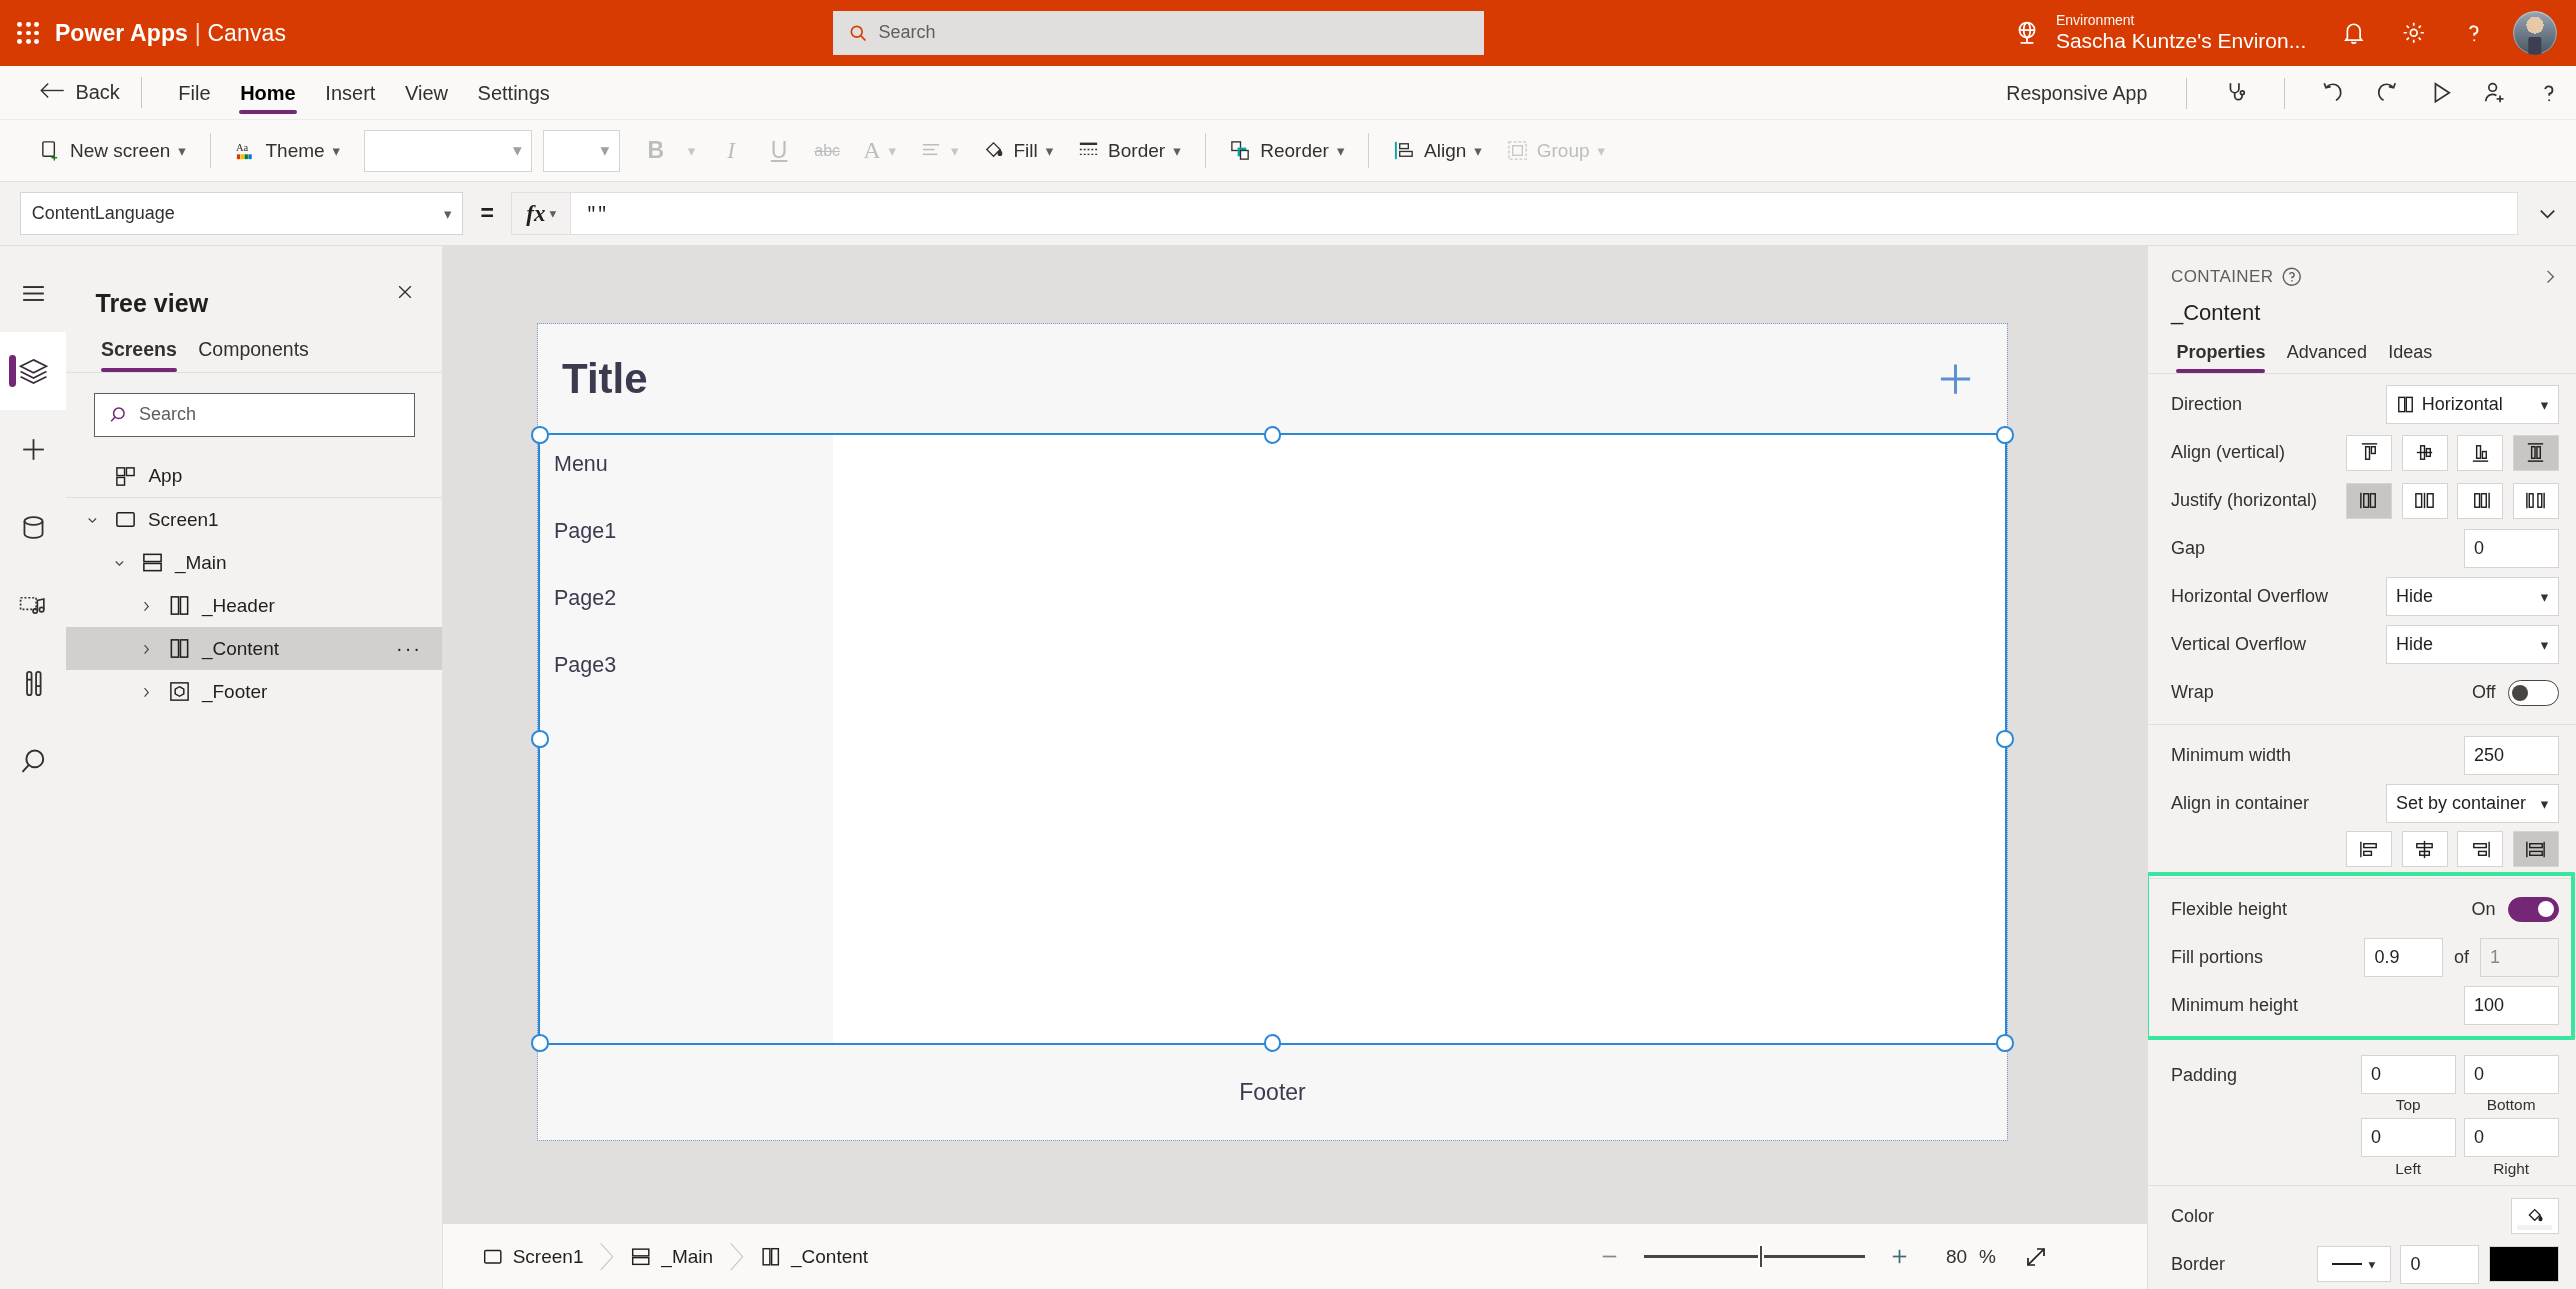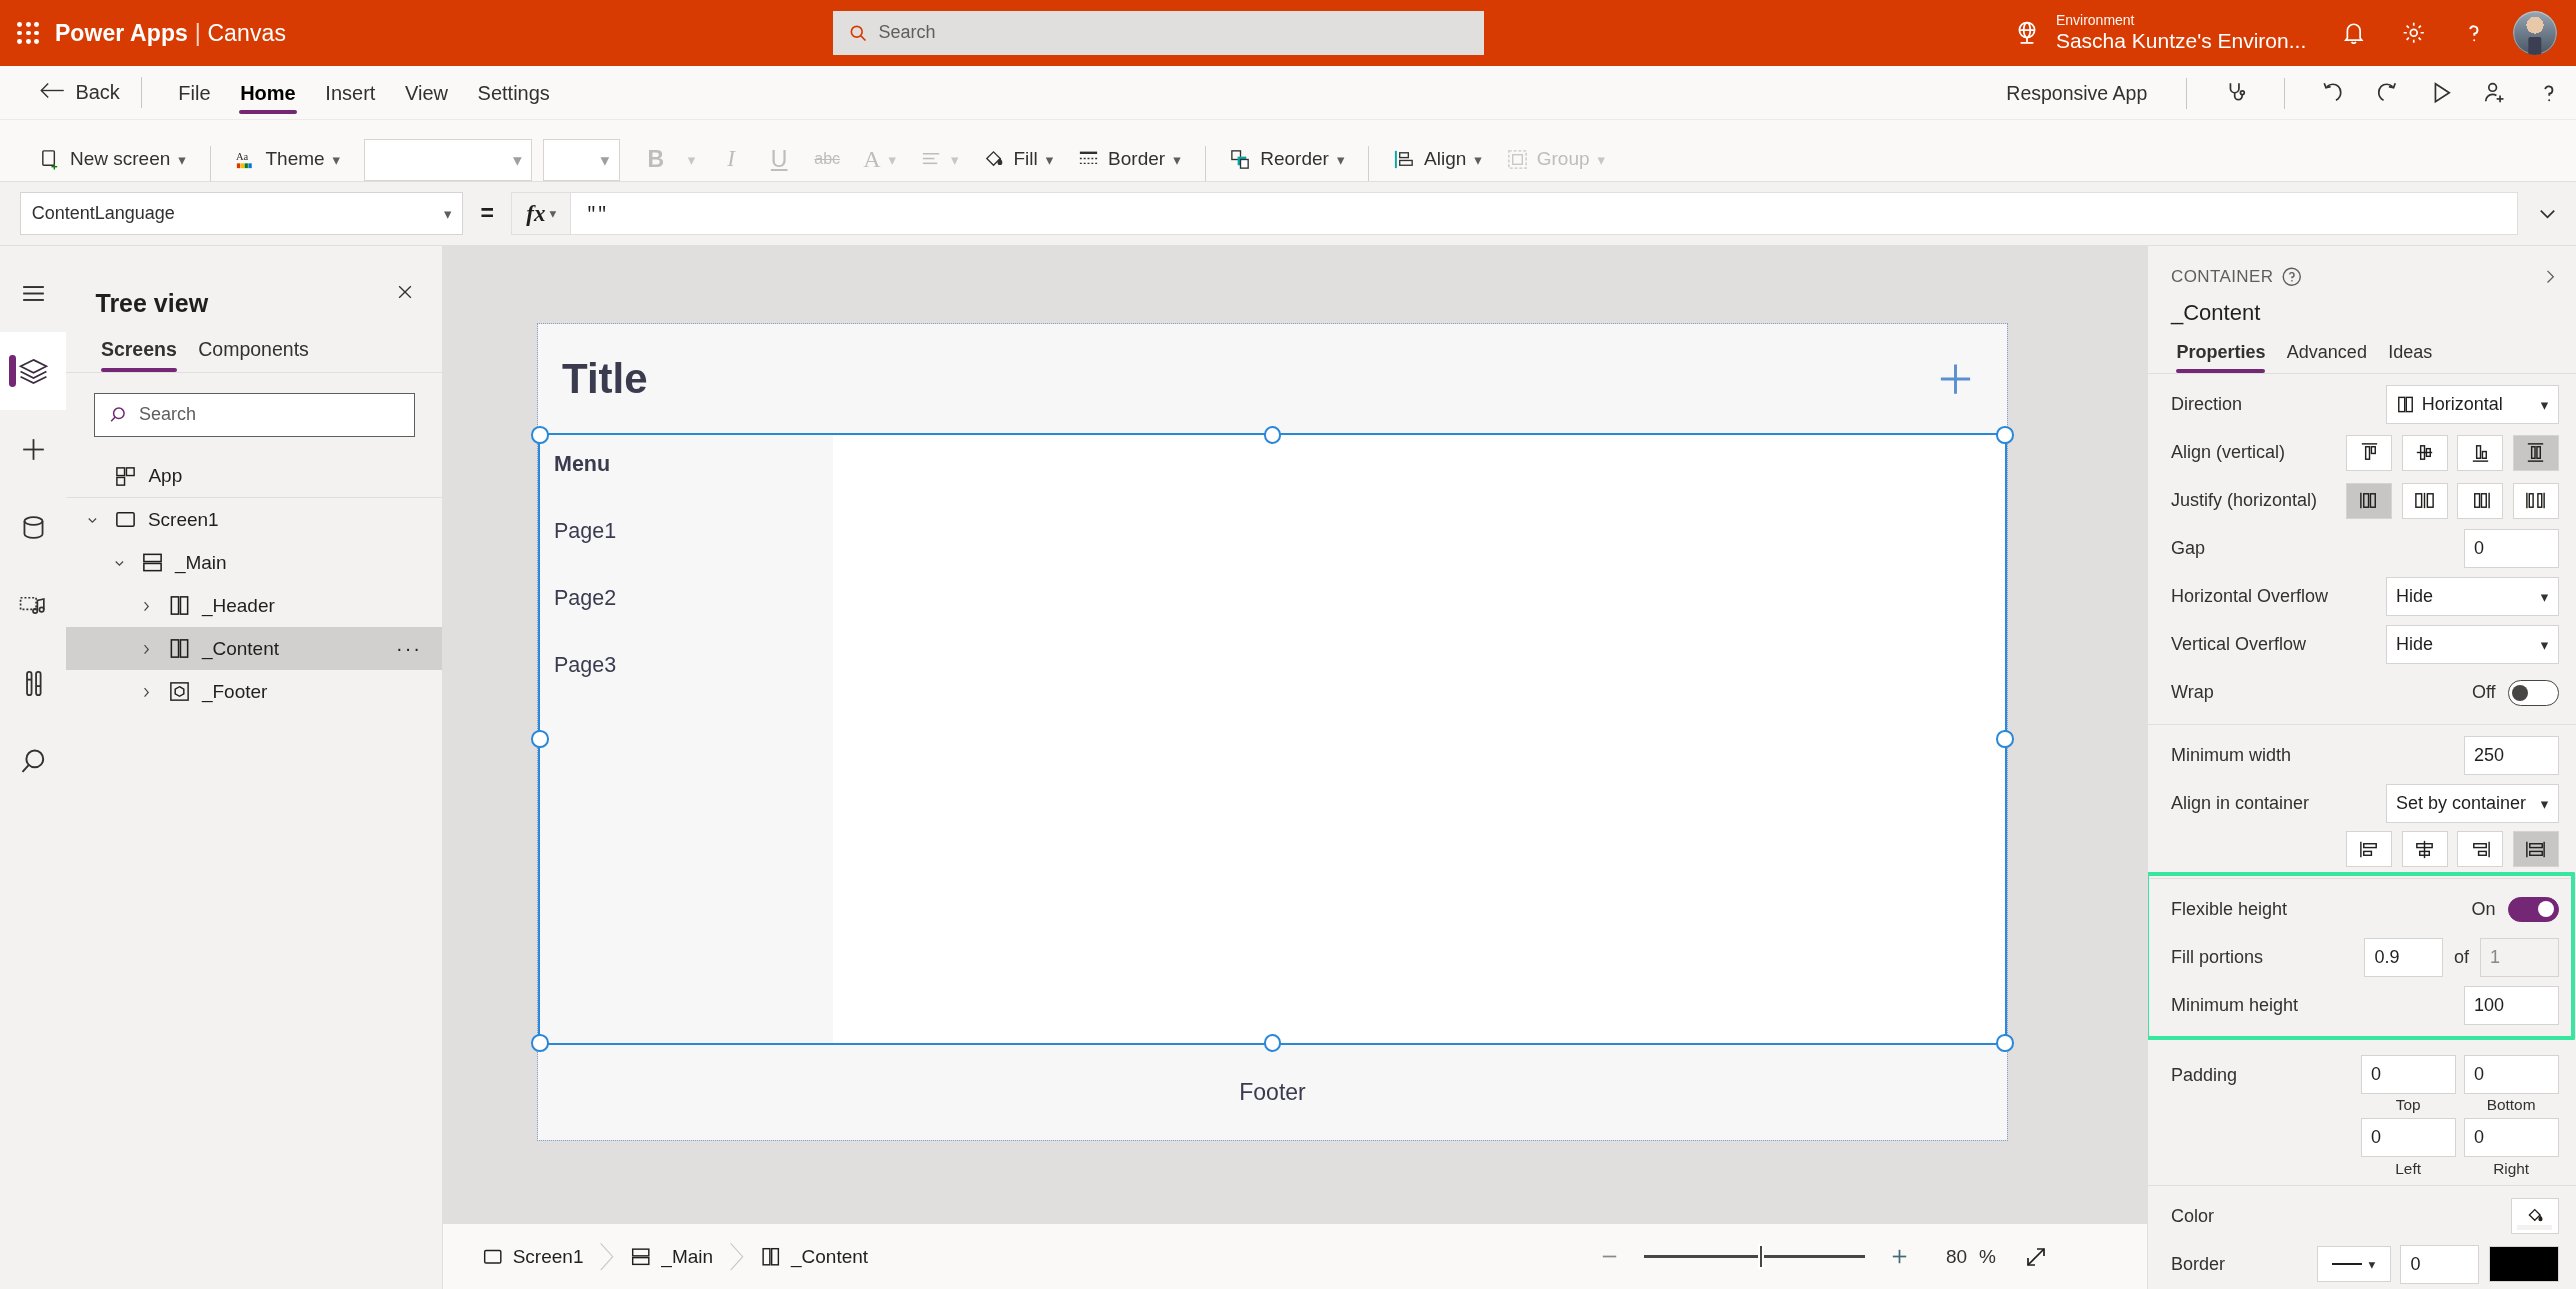--- a/index.html
+++ b/index.html
@@ -65,21 +65,21 @@
   .mitem.active { font-weight:700; color:#000; }
   .mitem.active::after{ content:""; position:absolute; left:13.4px; right:13.4px; bottom:5.4px; height:4px;
     background:#742774; border-radius:2px; }
   .menuright { position:absolute; right:0; top:0; height:54px; display:flex; align-items:center; }
   .respapp { font-size:19.5px; color:#323130; padding-right:17.4px; white-space:nowrap; }
   .mriconbtn { width:54px; height:54px; display:flex; align-items:center; justify-content:center; cursor:pointer; }
   .mriconbtn svg { width:25.5px; height:25.5px; }
 
   
   .ribbon {
-    height:62px; flex:0 0 62px; background:#faf9f8; display:flex; align-items:flex-end;
+    height:62px; flex:0 0 62px; background:#faf9f8; display:flex; align-items:center;
     border-bottom:0.7px solid #e1dfdd; position:relative;
   }
   .rbtn { display:flex; align-items:center; gap:8px; padding:0 12px; height:44px;
     cursor:pointer; font-size:19px; color:#323130; white-space:nowrap; }
   .rbtn.disabled { color:#bdbdbd; cursor:default; }
   .rbtn svg { width:23px; height:23px; flex:0 0 23px; }
   .chev { font-size:14.8px; color:#605e5c; }
   .rbtn.disabled .chev { color:#c6c6c6; }
   .rsel { background:#fff; border:0.7px solid #d6d3d1; height:42px; display:flex; align-items:center;
     padding:0 9.4px; font-size:17.4px; color:#a19f9d; cursor:pointer; }
@@ -163,21 +163,21 @@
     background:#fff; outline:0.7px dotted #7a9fd4;
   }
   .pheader { height:109px; background:#f7f7f8; display:flex; align-items:center;
     padding:0 0 0 24px; position:relative; }
   .ptitle { font-size:42px; font-weight:700; color:#3b3b4f; }
   .pplus { position:absolute; right:32px; top:50%; transform:translateY(-50%);
     width:39px; height:39px; }
   .pcontent { display:flex; height:612px; position:relative; }
   .pmenu { width:295px; background:#f7f7f8; padding:19px 0 0 16px; }
   .pmenuitem { font-size:21.5px; color:#3b3b4f; margin-bottom:42px; }
-  .pmenuitem.first { font-weight:700; }
+  .pmenuitem.first { font-weight:400; }
   .pbody { flex:1; background:#fff; }
   .pfooter { height:95px; background:#f7f7f8; display:flex; align-items:center;
     justify-content:center; font-size:23px; color:#3b3b4f; }
 
   
   .selbox { position:absolute; left:0; top:109px; width:1469px; height:612px;
     border:2px solid #2b88d8; pointer-events:none; }
   .handle { position:absolute; width:17.4px; height:17.4px; border-radius:50%;
     background:#fff; border:2px solid #2b88d8; }
   .h-tl{left:-8.7px;top:-8.7px;} .h-tc{left:calc(50% - 8.7px);top:-8.7px;} .h-tr{right:-8.7px;top:-8.7px;}

